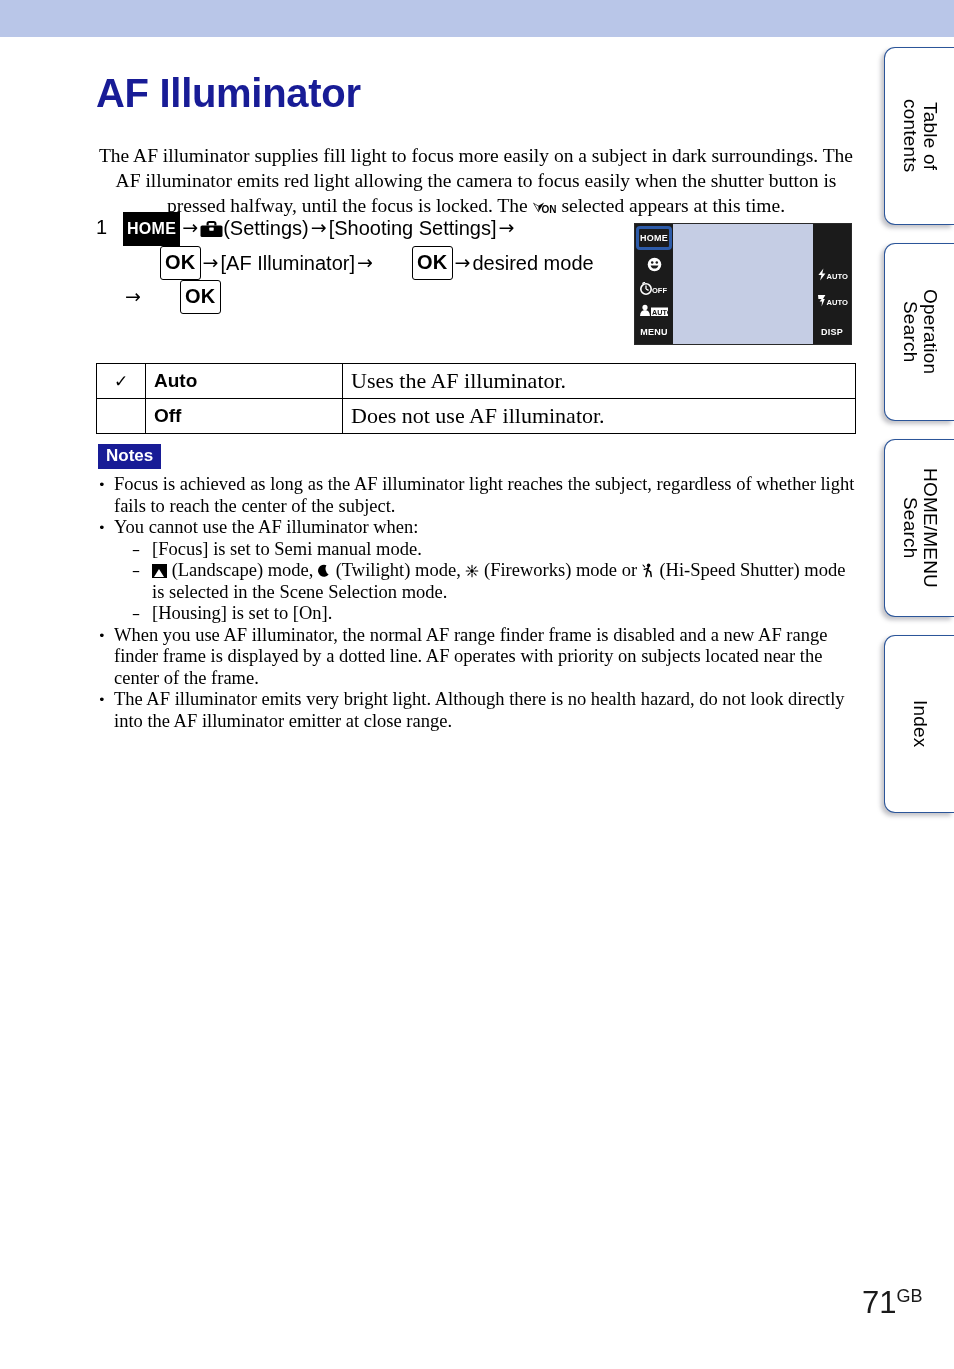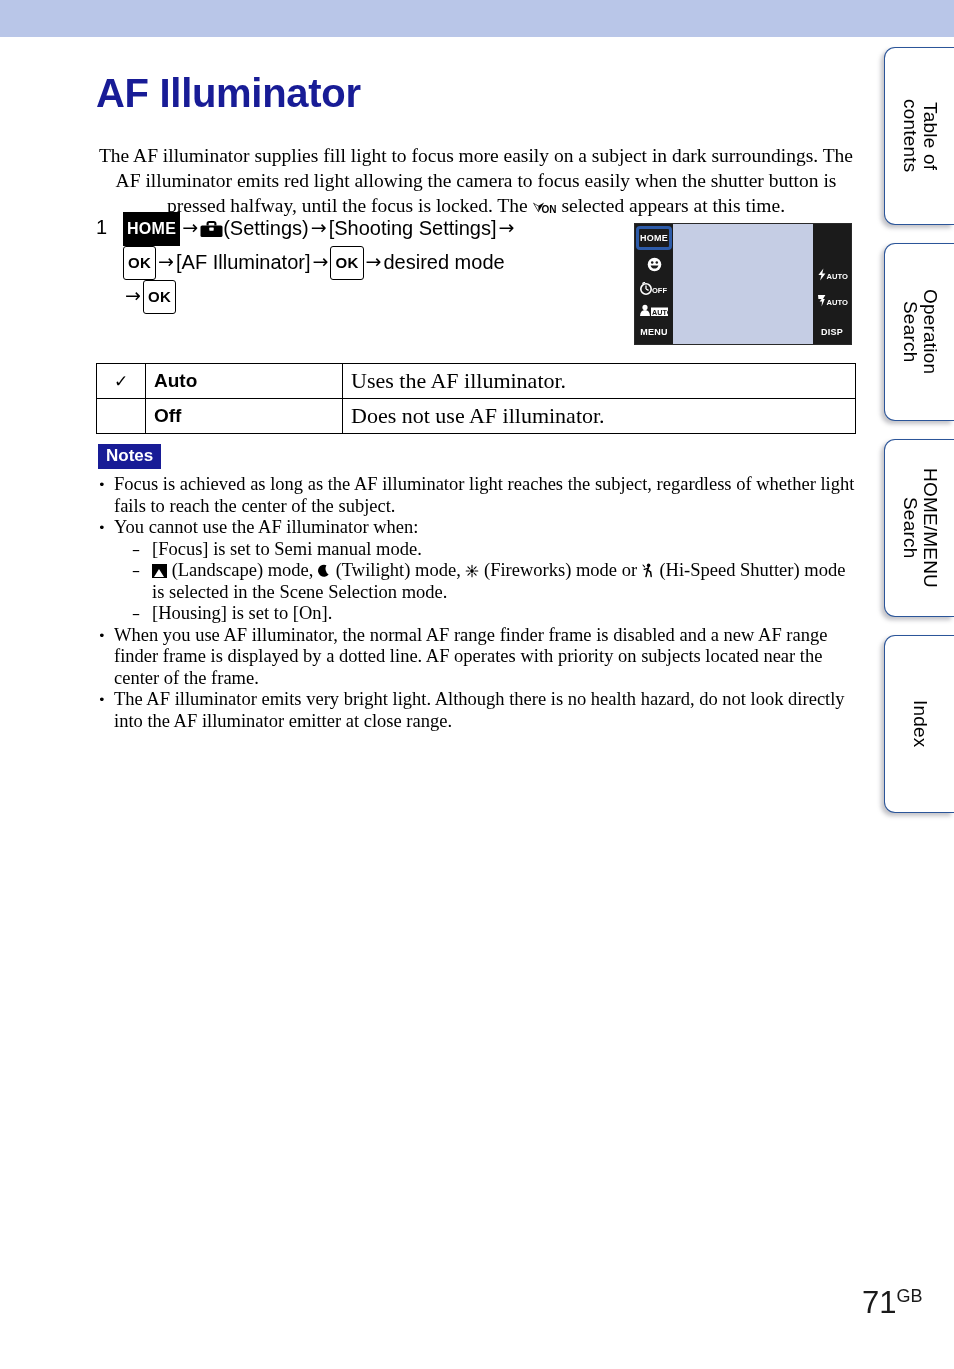--- a/index.html
+++ b/index.html
@@ -163,24 +163,25 @@
     vertical-align: 1px;
   }
   .badge-ok {
     display: inline-block;
     background: #fff;
     color: #000;
     border: 1.6px solid #000;
     border-radius: 3px;
     font-family: "Liberation Sans", sans-serif;
     font-weight: bold;
-    font-size: 15px;
+    font-size: 20px;
     letter-spacing: 0.3px;
     padding: 0px 4px 1px 4px;
     vertical-align: 1px;
+    margin-left: 37px;
   }
   .arrow {
     font-family: "DejaVu Sans", sans-serif;
     font-size: 19px;
     vertical-align: 1px;
     padding: 0 2px;
   }
 
   
   .lcd {

